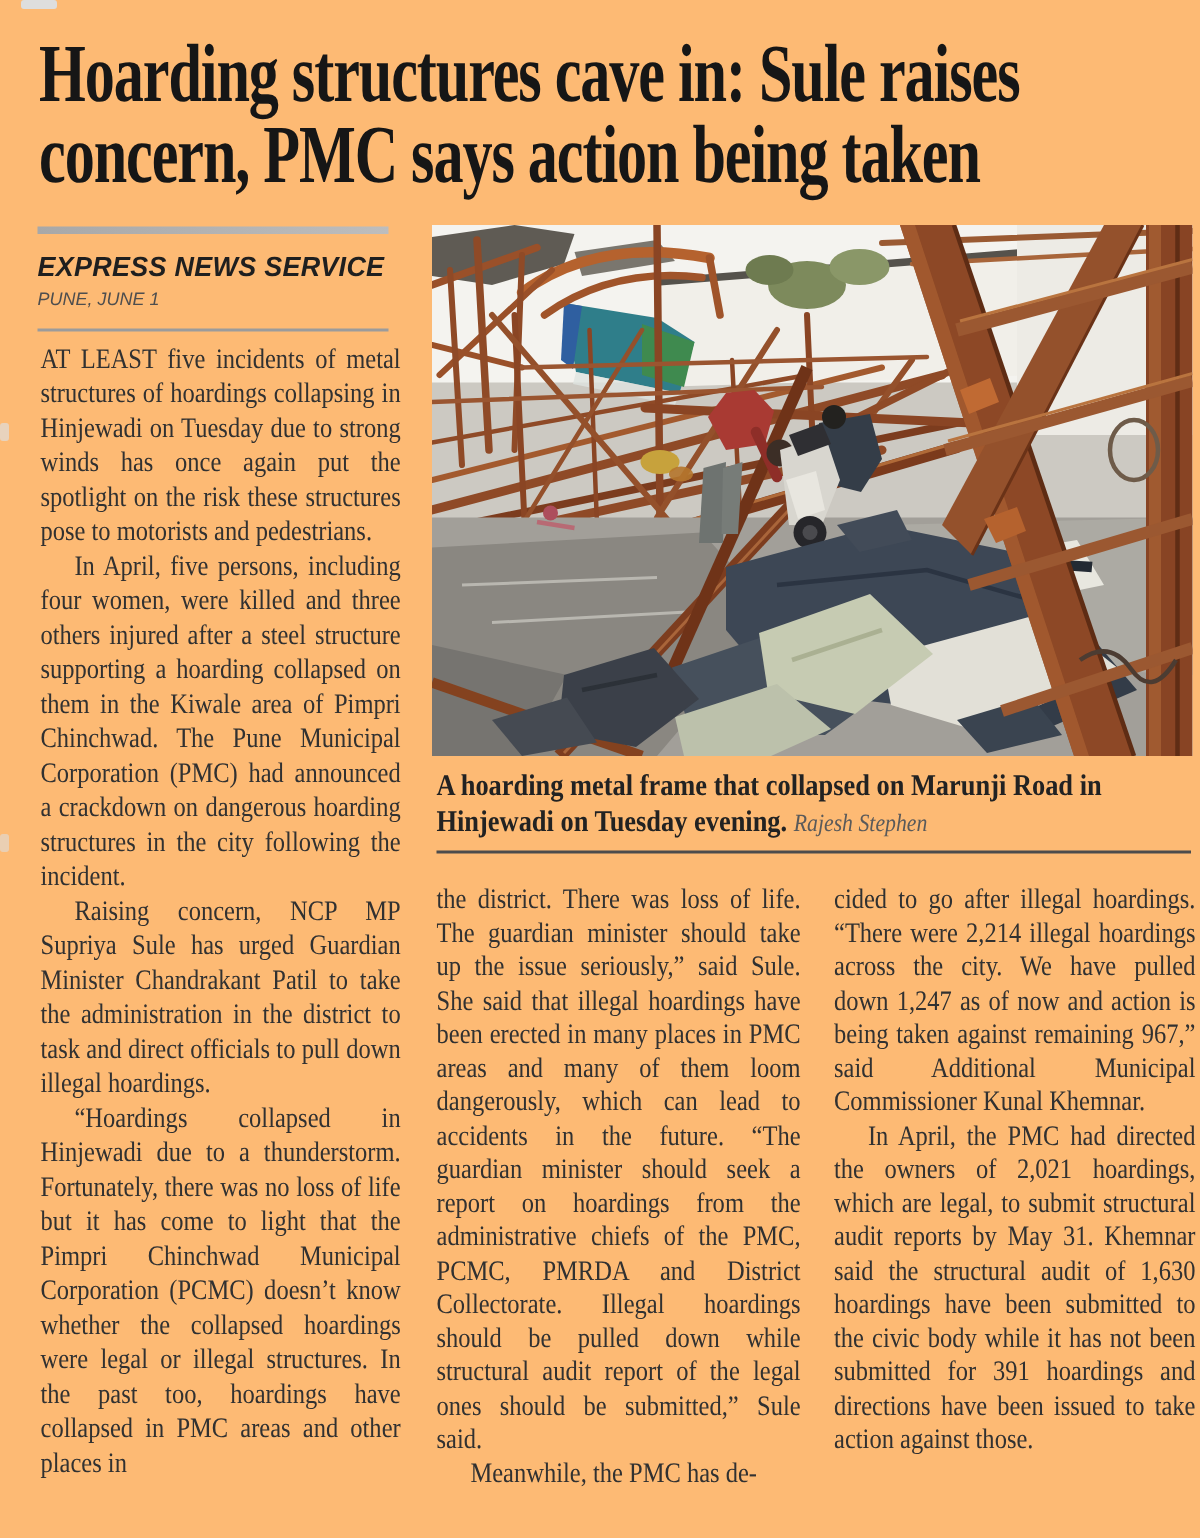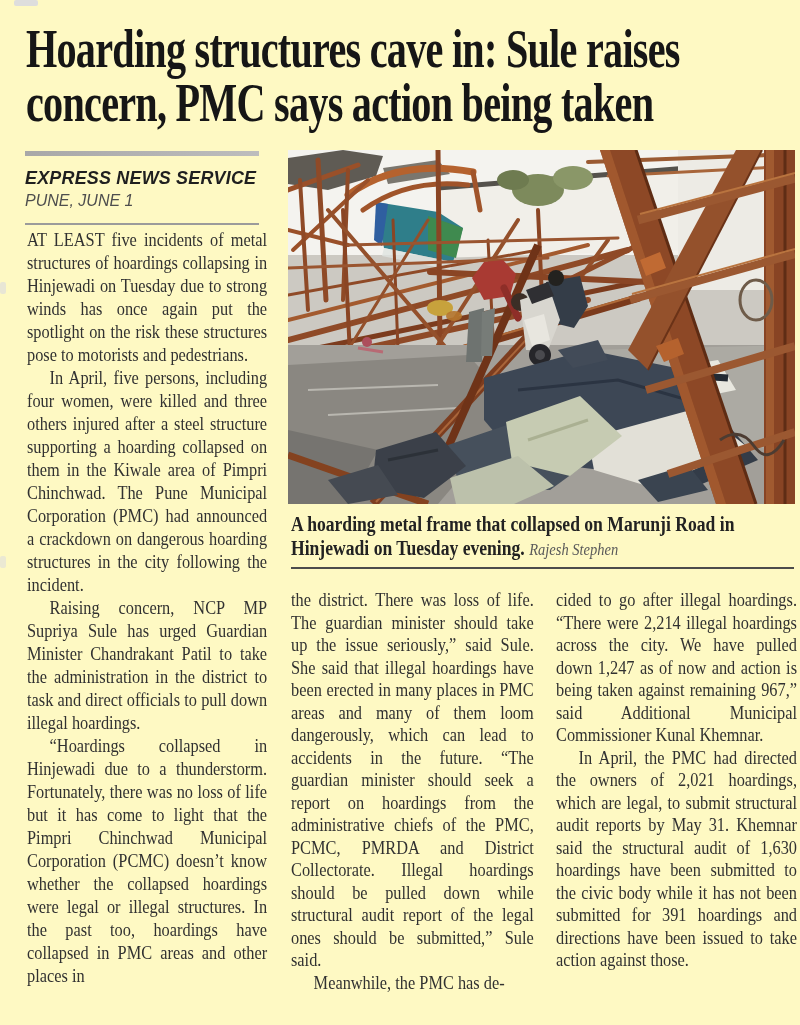--- a/index.html
+++ b/index.html
@@ -1,33 +1,33 @@
 <!DOCTYPE html>
 <html><head>
 <meta charset="utf-8">
 <style>
   html,body{margin:0;padding:0;background:#ffffff;}
-  .page{position:relative;width:800px;height:1025px;background:#fef9c3;overflow:hidden;
+  .page{position:relative;width:800px;height:1025px;background:#fdba74;overflow:hidden;
         font-family:"Liberation Serif",serif;}
   
   .artifact{position:absolute;background:#dededd;border-radius:2px;}
   .artifact.a1{left:14px;top:0;width:24px;height:6px;}
   .artifact.a2{left:0;top:282px;width:6px;height:12px;opacity:.7;}
   .artifact.a3{left:0;top:556px;width:6px;height:12px;opacity:.6;}
   
   .headline{position:absolute;left:26px;top:22px;margin:0;font-weight:bold;color:#161616;
             font-size:55px;line-height:54px;letter-spacing:-1px;
             transform:scaleX(.73);transform-origin:left top;width:1060px;}
   .hl-line{display:block;white-space:nowrap;}
   
   .kicker{position:absolute;left:25px;top:151px;width:234px;font-family:"Liberation Sans",sans-serif;font-style:italic;}
   .kicker-bar{height:5px;background:linear-gradient(90deg,#a8a8a8,#bdbdbd);}
   .byline{margin-top:11px;font-size:18.5px;font-weight:bold;color:#1f1f1f;letter-spacing:.2px;
           white-space:nowrap;transform:scaleX(.97);transform-origin:left top;}
-  .dateline{margin-top:3px;font-size:16px;color:#4e4e4e;}
+  .dateline{margin-top:3px;font-size:12px;color:#4e4e4e;}
   .kicker-rule{margin-top:13px;height:2px;background:#9b9b9b;}
   
   .body-col{position:absolute;font-size:18.8px;color:#313131;text-align:justify;
             hyphens:manual;-webkit-hyphens:manual;
             transform:scaleX(.87);transform-origin:left top;}
   .body-col p{margin:0;}
   .body-col p.indent{text-indent:26px;}
   #col1{left:27px;top:228px;width:276px;line-height:23px;}
   #col2{left:291px;top:589px;width:279px;line-height:22.5px;}
   #col3{left:556px;top:589px;width:277px;line-height:22.5px;}

